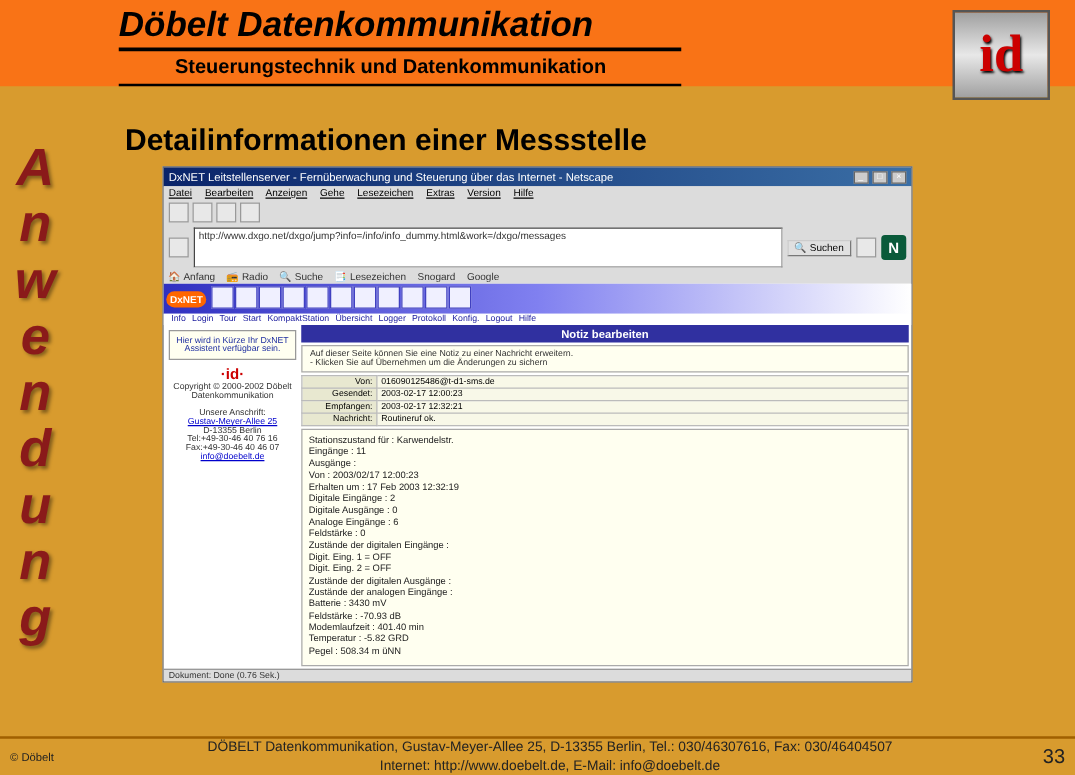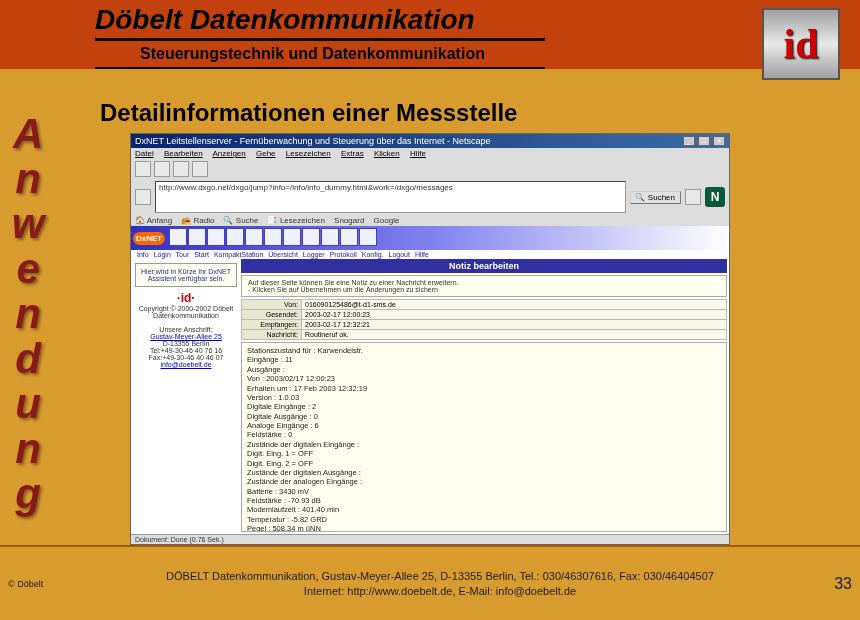--- a/index.html
+++ b/index.html
@@ -1,20 +1,20 @@
 <!DOCTYPE html>
 <html><head>
 <meta charset="utf-8">
 <style>
   * { box-sizing: border-box; margin: 0; padding: 0; }
   body { width: 860px; height: 620px; font-family: Arial, sans-serif; background: #d89b2e; overflow: hidden; position: relative; }
   
   .slide { width: 100%; height: 100%; position: relative; }
   
-  .header-band { background: #c2410c; padding: 4px 0 0 0; }
+  .header-band { background: #f97316; padding: 4px 0 0 0; }
   .header-title { font-size: 28px; font-weight: bold; font-style: italic; color: #000; padding-left: 95px; }
   .header-line1 { border-top: 3px solid #000; margin: 2px 95px 4px 95px; width: 450px; }
   .header-sub { font-size: 16px; font-weight: bold; color: #000; padding-left: 140px; }
   .header-line2 { border-top: 2px solid #000; margin: 4px 95px 0 95px; width: 450px; }
   
   .logo-box { position: absolute; top: 8px; right: 20px; width: 78px; height: 72px;
     background: linear-gradient(180deg,#a0a0a0,#e8e8e8,#a0a0a0); border: 2px solid #555; display:flex; align-items:center; justify-content:center; }
   .logo-inner { font-size: 42px; font-weight: bold; color: #c00; font-family: Georgia, serif; text-shadow:1px 1px 2px #000; }
   
   .side-text { position: absolute; left: 10px; top: 110px; font-size: 42px; font-weight: bold; font-style: italic;
@@ -53,21 +53,21 @@
   
   .main { flex:1; padding:0 2px 2px 0; }
   .notiz-title { background:#3030a0; color:#fff; text-align:center; font-size:9px; font-weight:bold; padding:2px; }
   .instr-box { border:1px solid #aaa; background:#fffff0; font-size:7px; padding:3px 6px; margin:2px 0; color:#333; }
   .meta-table { width:100%; border-collapse:collapse; font-size:7px; margin-bottom:2px; }
   .meta-table td { border:1px solid #bbb; padding:1px 3px; background:#f8f8e8; }
   .meta-table td:first-child { background:#e8e8d0; width:60px; text-align:right; }
   .data-box { border:1px solid #aaa; background:#fffff0; font-size:7.5px; padding:3px 5px; color:#222; line-height:1.25; height: 190px; overflow:hidden; }
   .statusbar { background:#dcdcdc; border-top:1px solid #999; font-size:7px; padding:1px 4px; color:#333; }
   
-  .footer { position:absolute; bottom:0; left:0; right:0; background:#d89b2e; border-top:2px solid #a06000; padding:22px 8px; display:flex; align-items:center; font-size:11px; }
+  .footer { position:absolute; bottom:0; left:0; right:0; background:#d89b2e; border-top:2px solid #a06000; padding:0 8px; display:flex; align-items:center; font-size:11px; }
   .footer-left { width:70px; font-size:9px; color:#222; }
   .footer-center { flex:1; text-align:center; color:#222; line-height:1.3; }
   .footer-right { width:50px; text-align:right; font-size:16px; color:#222; }
   
   .n-logo { width:20px; height:20px; background:#0a5a3a; border-radius:3px; display:inline-flex; align-items:center; justify-content:center; color:#fff; font-weight:bold; font-size:12px; }
 </style>
 </head>
 <body>
 
 <div class="slide">
@@ -95,21 +95,21 @@
           <span>×</span>
         </span>
       </div>
       <div class="menubar">
         <span>Datei</span>
         <span>Bearbeiten</span>
         <span>Anzeigen</span>
         <span>Gehe</span>
         <span>Lesezeichen</span>
         <span>Extras</span>
-        <span>Klicken</span>
+        <span>Version</span>
         <span>Hilfe</span>
       </div>
       <div class="toolbar">
         <span class="tb-btn"></span>
         <span class="tb-btn"></span>
         <span class="tb-btn"></span>
         <span class="tb-btn"></span>
       </div>
       <div class="addrbar">
         <span class="tb-btn"></span>
@@ -187,21 +187,20 @@
                     <td>Routineruf ok.</td>
                   </tr>
             </tbody>
               </table>
             <div class="data-box" id="data-box">
                 <div>Stationszustand für : Karwendelstr.</div>
                 <div>Eingänge : 11</div>
                 <div>Ausgänge :</div>
                 <div>Von : 2003/02/17 12:00:23</div>
                 <div>Erhalten um : 17 Feb 2003 12:32:19</div>
-                <div>Version : 1.0.03</div>
                 <div>Digitale Eingänge : 2</div>
                 <div>Digitale Ausgänge : 0</div>
                 <div>Analoge Eingänge : 6</div>
                 <div>Feldstärke : 0</div>
                 <div>Zustände der digitalen Eingänge :</div>
                 <div>Digit. Eing. 1 = OFF</div>
                 <div>Digit. Eing. 2 = OFF</div>
                 <div>Zustände der digitalen Ausgänge :</div>
                 <div>Zustände der analogen Eingänge :</div>
                 <div>Batterie : 3430 mV</div>

